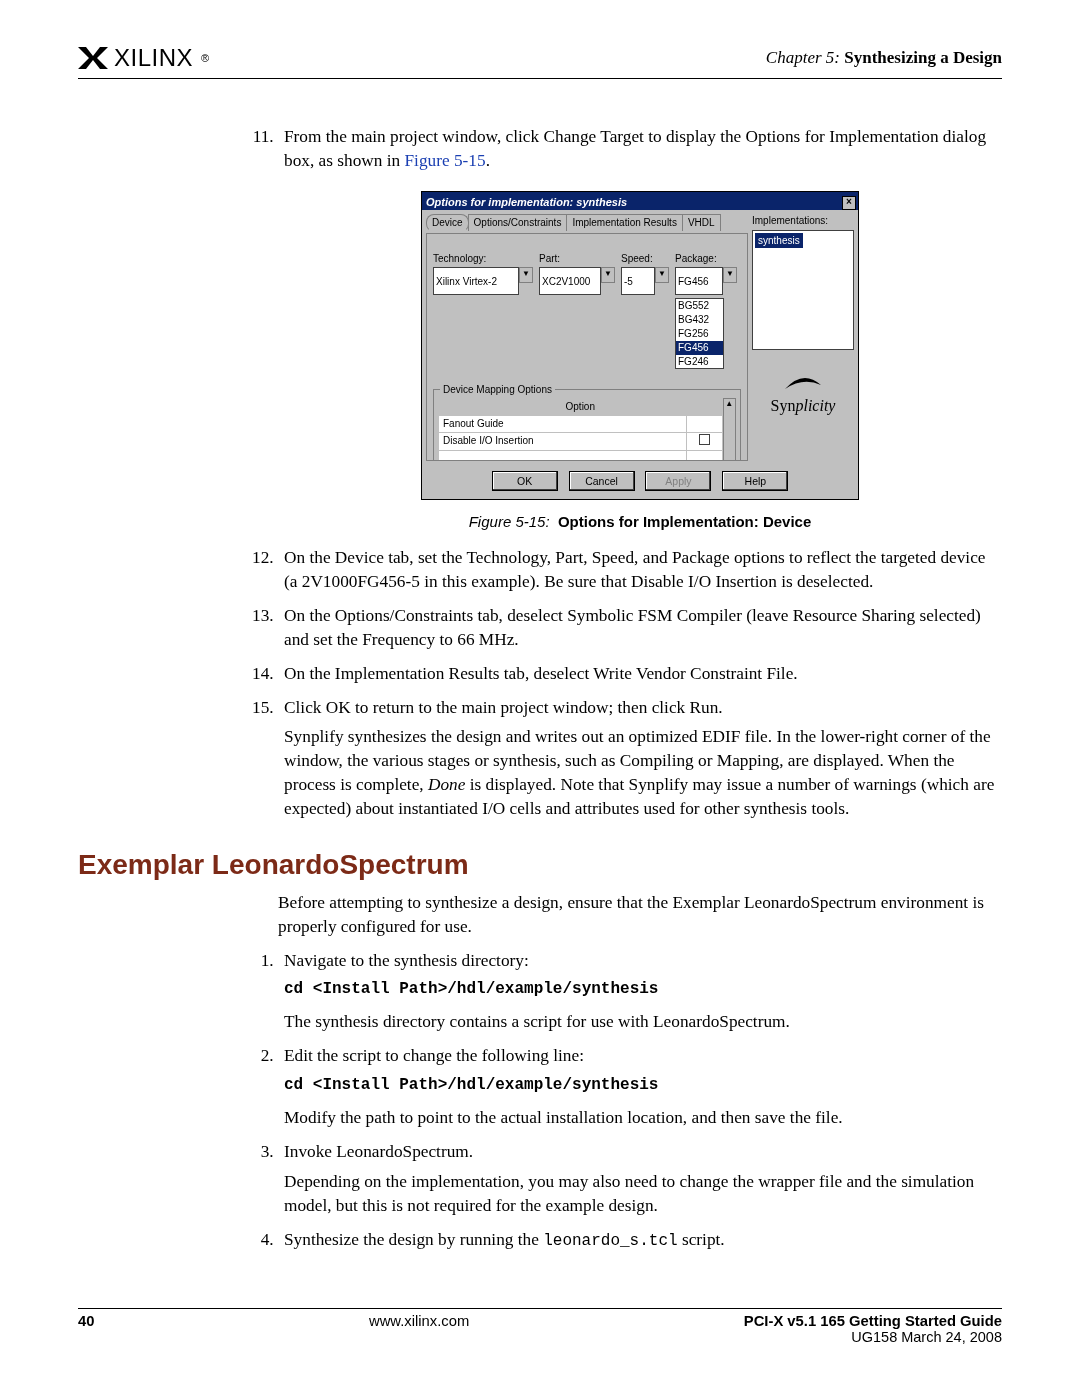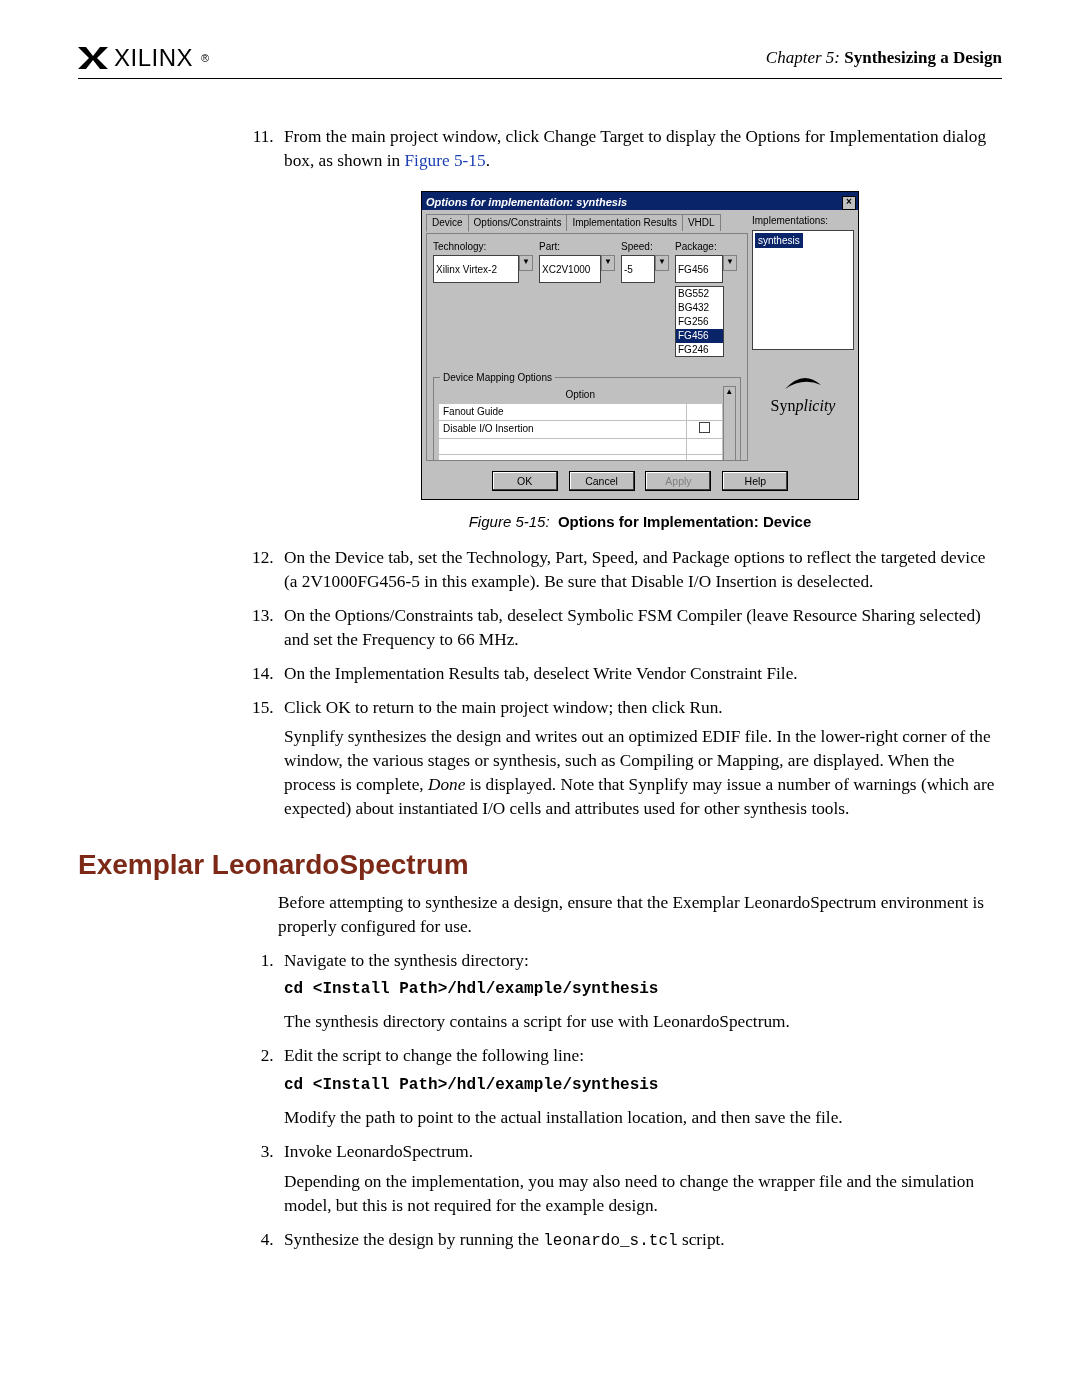--- a/index.html
+++ b/index.html
@@ -38,25 +38,25 @@
 
   
   .dlg { width:438px; margin:4px auto 0 auto; font-family: "MS Sans Serif", Tahoma, Arial, sans-serif; font-size:10.5px; color:#000; border:1px solid #000; background:#c0c0c0; text-align:left; }
   .titlebar { background: linear-gradient(#0a246a,#0a246a); color:#fff; display:flex; align-items:flex-end; justify-content:space-between; height:18px; padding:0 2px 0 4px; font-weight:bold; font-style:italic; font-size:11px; }
   .titlebar .xbtn { width:14px; height:14px; background:#c0c0c0; border:1px solid #000; font-family:Arial; font-size:10px; line-height:10px; text-align:center; color:#000; font-style:normal; font-weight:bold; }
   .dlg-body { padding:4px; display:flex; gap:4px; }
   .dlg-left { flex:1; }
   .dlg-right { width:102px; }
   .tabs { display:flex; font-size:10px; margin-bottom:2px; }
   .tab { border:1px solid #808080; border-bottom:none; background:#c0c0c0; padding:1px 5px; margin-right:-1px; position:relative; }
-  .tab.active { background:#c0c0c0; z-index:2; border-bottom:1px solid #c0c0c0; margin-bottom:-1px; }
+  .tab.active { background:#c0c0c0; z-index:2; border-bottom:1px solid #c0c0c0; margin-bottom:-1px;border-radius:8px; }
   .panel { border:1px solid #808080; background:#c0c0c0; padding:6px; height:228px; overflow:hidden; }
   .row1 { display:flex; gap:6px; }
   .col { display:flex; flex-direction:column; gap:2px; }
-  .col label { font-size:10px; }
+  .col label { font-size:10px;margin-top:12px; }
   .combo { display:flex; }
   .combo input { font-family:inherit; font-size:10px; height:28px; border:1px solid #404040; background:#fff; padding:0 2px; }
   .combo .cbtn { width:14px; height:16px; border:1px solid #808080; background:#c0c0c0; font-size:8px; text-align:center; line-height:12px; }
   .pkg-list { border:1px solid #404040; background:#fff; width:49px; font-size:10px; margin-top:1px; }
   .pkg-list div { padding:0 2px; }
   .pkg-list .sel { background:#0a246a; color:#fff; }
   .fieldset { border:1px solid #808080; margin-top:20px; position:relative; padding:8px 4px 4px 4px; }
   .fieldset .legend { position:absolute; top:-7px; left:6px; background:#c0c0c0; font-size:10px; padding:0 3px; }
   .opt-table { width:100%; border:1px solid #808080; background:#fff; font-size:10px; border-collapse:collapse; }
   .opt-table th, .opt-table td { border:1px solid #c0c0c0; padding:1px 4px; height:14px; text-align:left; font-weight:normal; }
@@ -254,14 +254,25 @@
       <li>
         <span>Invoke LeonardoSpectrum.</span>
         <p>Depending on the implementation, you may also need to change the wrapper file and the simulation model, but this is not required for the example design.</p>
       </li>
       <li>
         <span>Synthesize the design by running the </span><span class="mono2">leonardo_s.tcl</span><span> script.</span>
       </li>
     </ol>
   </div>
 
+  <div class="footer">
+    <hr class="hr2">
+    <div class="row">
+      <span>40</span>
+      <span class="url">www.xilinx.com</span>
+      <span class="right">
+        <span>PCI-X v5.1 165 Getting Started Guide</span><br>
+        <span class="sub">UG158 March 24, 2008</span>
+      </span>
+    </div>
+  </div>
 
 </div>
 
 </body></html>

